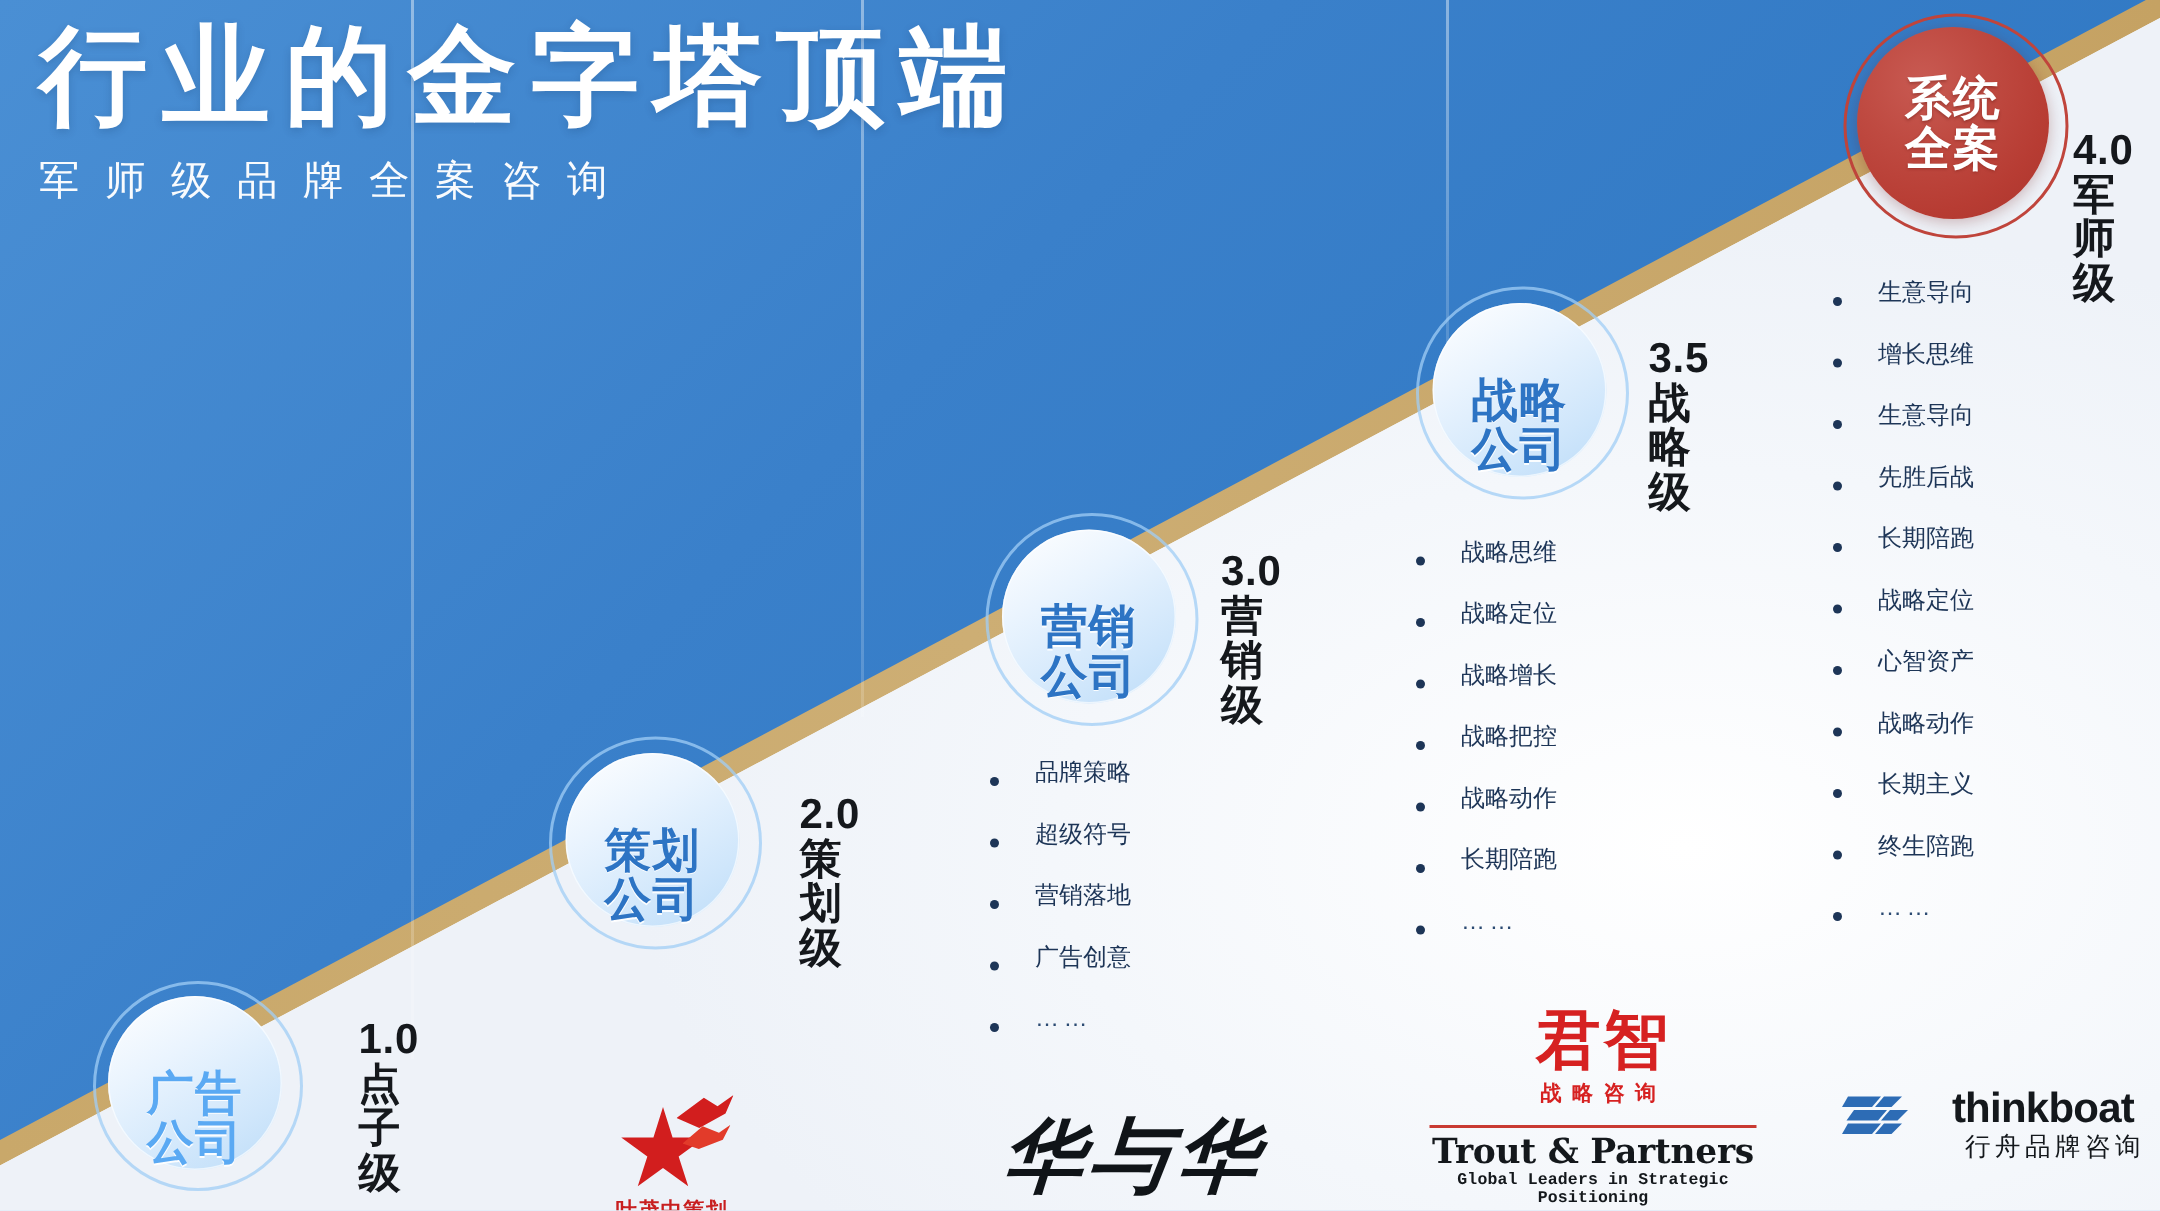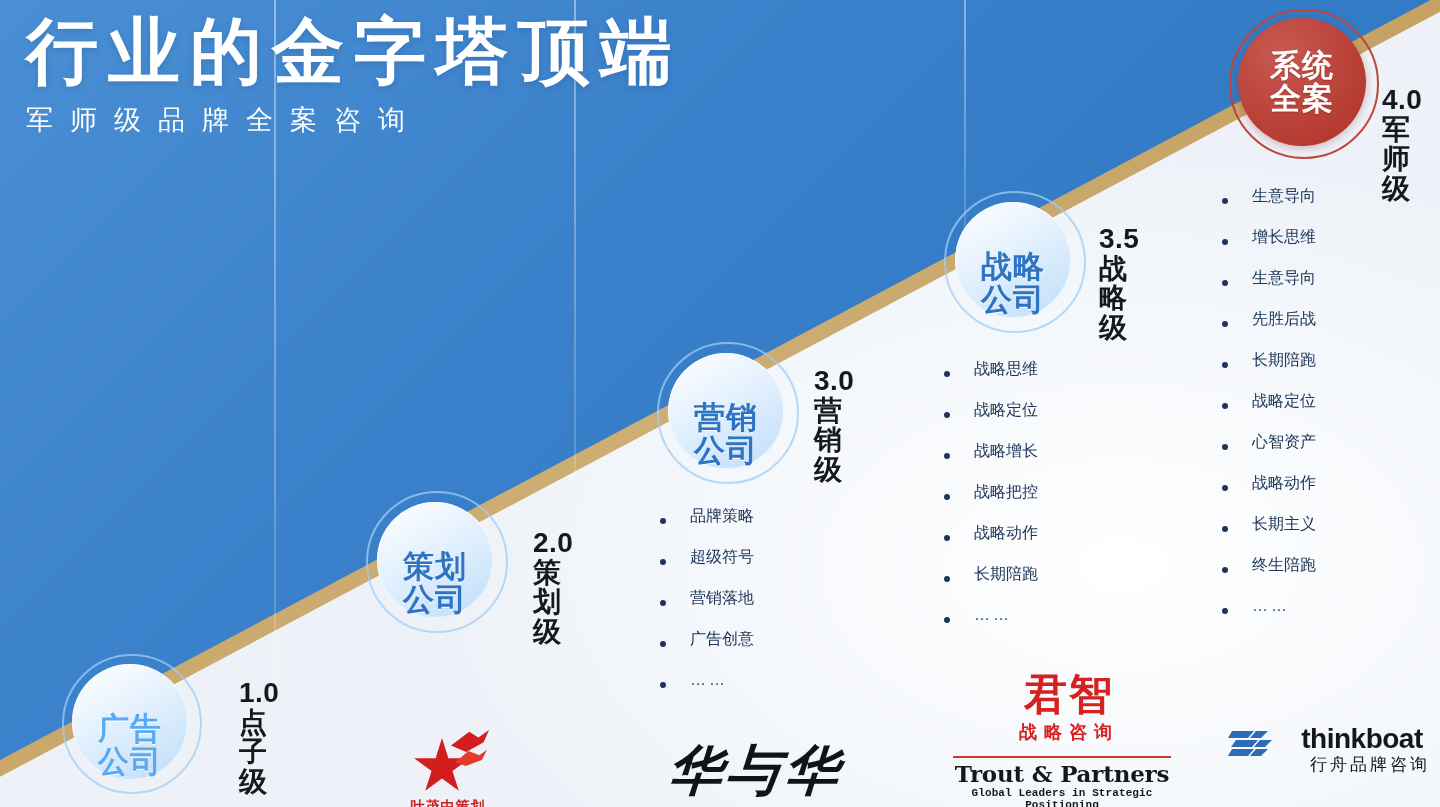--- a/index.html
+++ b/index.html
@@ -122,21 +122,21 @@
     font-size:54px;font-weight:bold;color:#101418;
     letter-spacing:4px;font-style:italic;
     transform:skewX(-4deg);
   }
 
   
   .junzhi-main{
     color:#d62121;font-size:43px;font-weight:bold;letter-spacing:2px;line-height:1;
   }
   .junzhi-sub{
-    color:#d62121;font-size:18px;font-weight:bold;letter-spacing:7px;margin-top:4px;
+    color:#d62121;font-size:14px;font-weight:bold;letter-spacing:7px;margin-top:4px;
   }
   .trout{
     margin-top:12px;
     border-top:2px solid #c93a32;border-bottom:2px solid #c93a32;
     padding:3px 0 4px;width:218px;
   }
   .trout-main{
     font-family:"DejaVu Serif","Liberation Serif",serif;
     font-size:23px;font-weight:bold;color:#14181c;letter-spacing:-.2px;line-height:1.1;
   }

